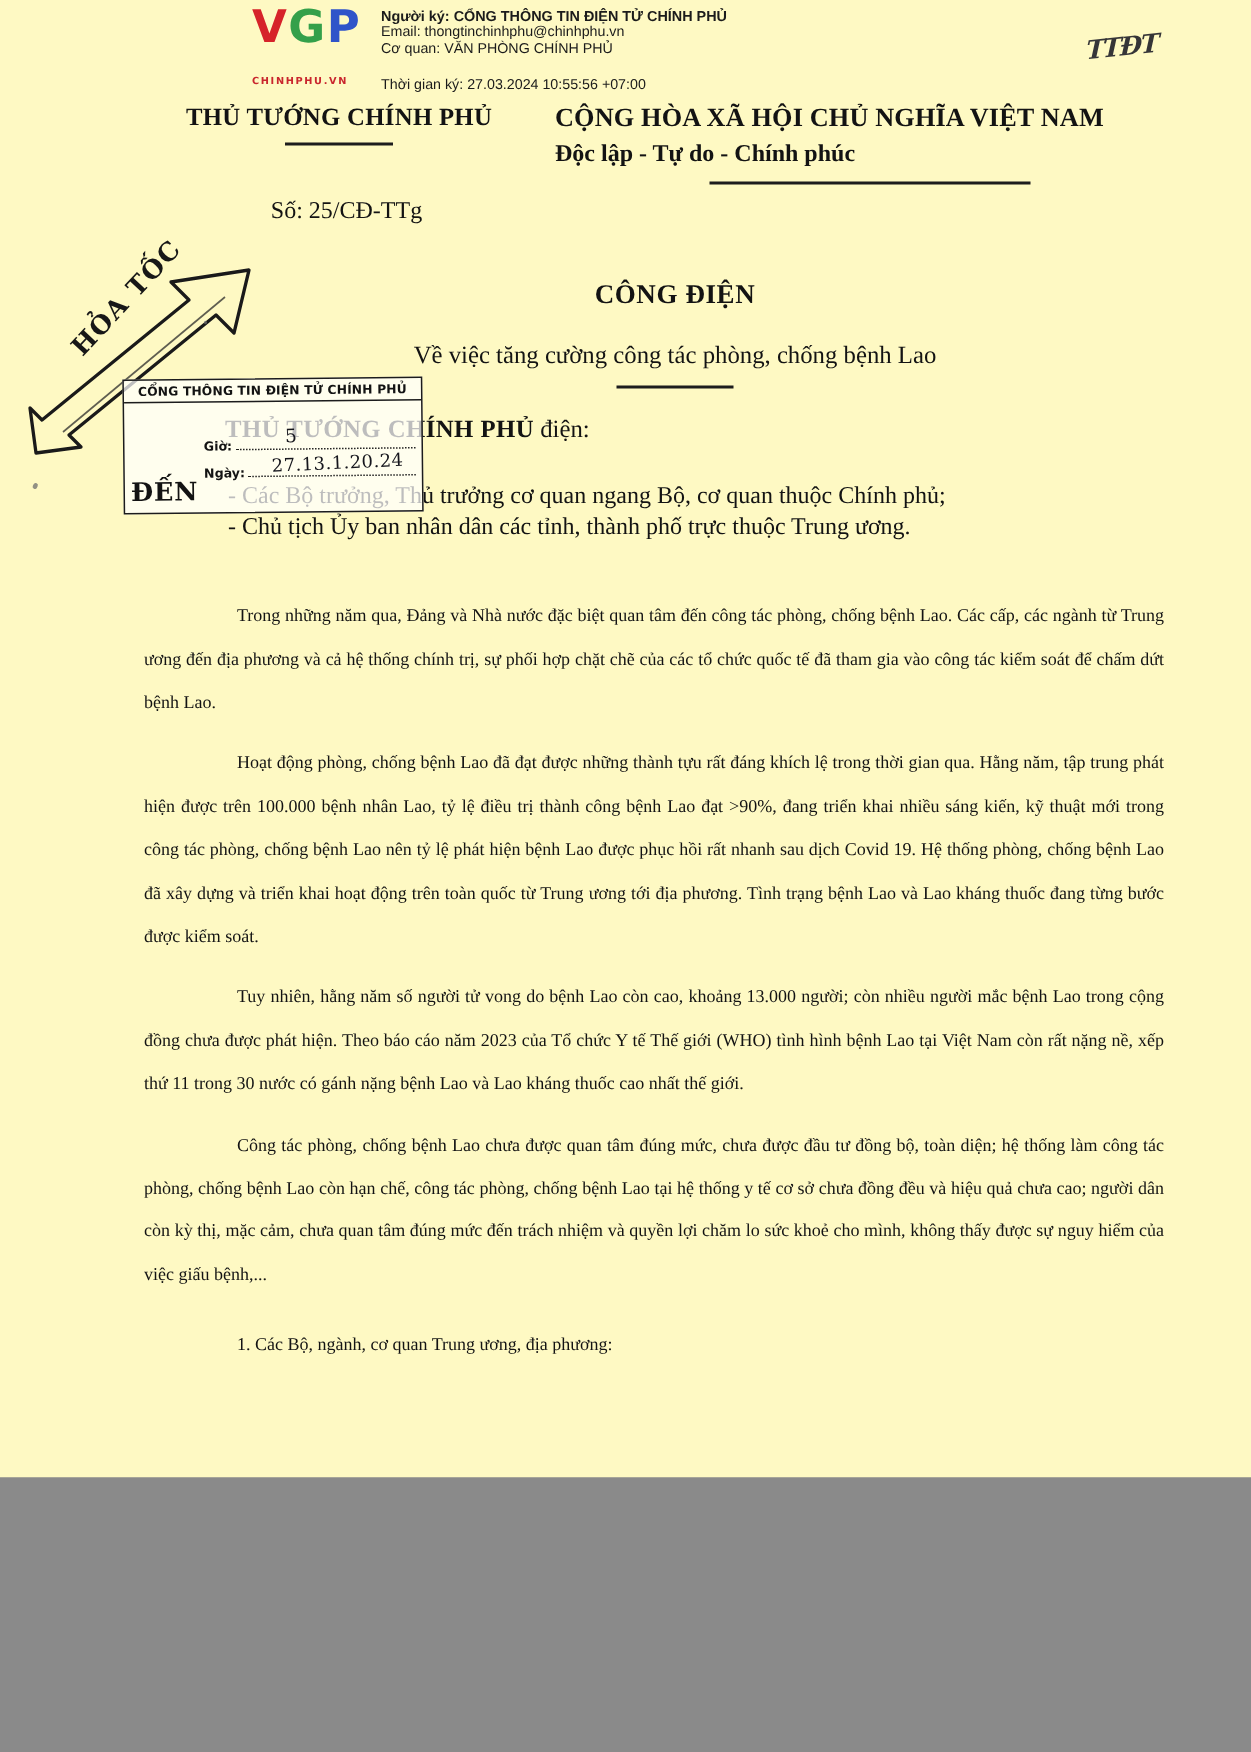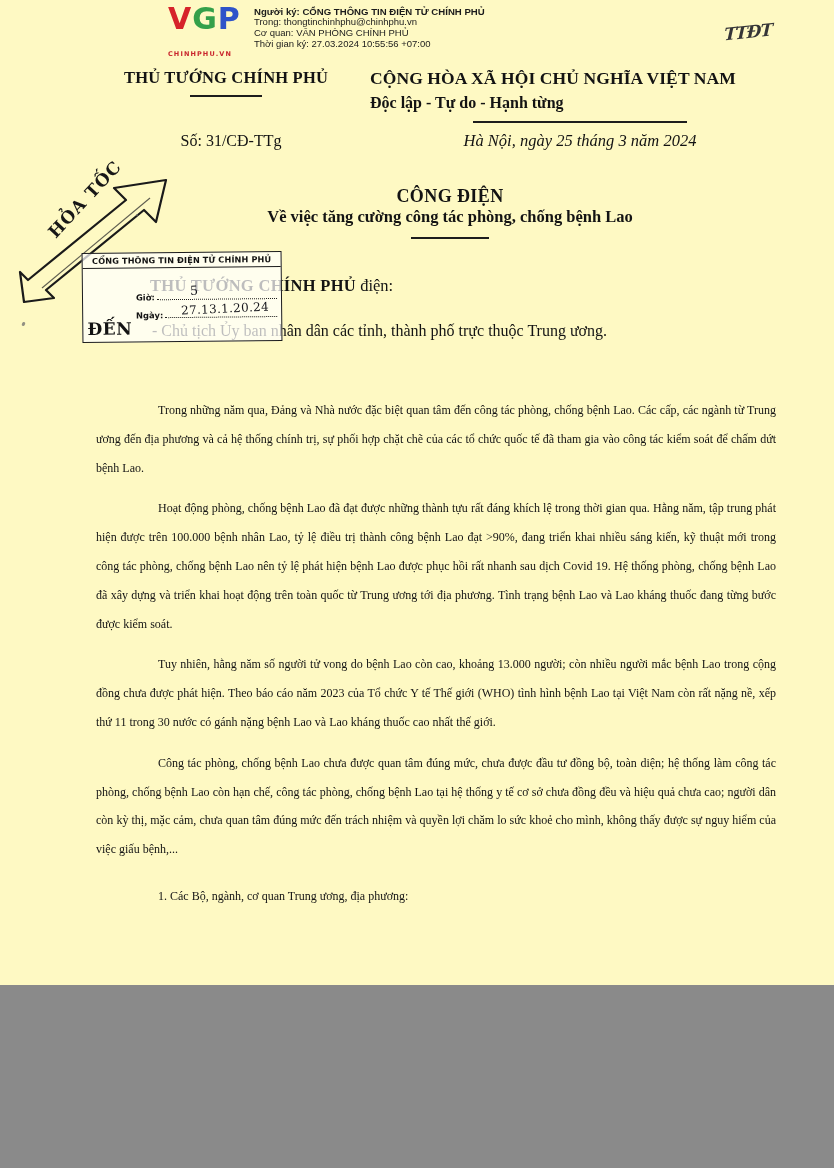--- a/index.html
+++ b/index.html
@@ -55,21 +55,21 @@
   .siglines{
     margin-left:-2px;
     padding-top:3px;
     font-family:Liberation Sans, sans-serif;
     font-size:9.5px;
     line-height:10.4px;
     color:#1b1b1b;
     white-space:nowrap;
   }
   .siglines .l1{font-weight:bold;font-size:9.6px;}
-  .siglines .l4{margin-top:1px;}
+  .siglines .l4{margin-top:14px;}
 
   
   .hand-ttdt{
     position:absolute;
     left:724px; top:22px;
     font-family:"DejaVu Serif", serif;
     font-style:italic;
     font-weight:bold;
     font-size:17px;
     letter-spacing:-1px;
@@ -141,23 +141,23 @@
     left:150px; top:186px;
     width:600px;
     text-align:center;
   }
   .title-main{
     font-weight:bold;
     font-size:18px;
     letter-spacing:.4px;
   }
   .title-sub{
-    font-weight:bold;
+    font-weight:normal;
     font-size:16.5px;
-    margin-top:0;
+    margin-top:20px;
   }
   .rule.title-rule{width:78px;height:1.6px;margin-top:10px;}
 
   .dien-line{
     position:absolute;
     left:150px; top:276px;
     width:600px;
     font-size:16.5px;
     white-space:nowrap;
   }
@@ -291,53 +291,53 @@
 
 <div id="page">
 
   <div class="sigblock">
     <div class="vgp-logo">
       <div class="vgp-letters"><span class="v">V</span><span class="g">G</span><span class="p">P</span></div>
       <div class="vgp-domain">CHINHPHU.VN</div>
     </div>
     <div class="siglines">
       <div class="l1">Người ký: CỔNG THÔNG TIN ĐIỆN TỬ CHÍNH PHỦ</div>
-      <div class="l2">Trong: thongtinchinhphu@chinhphu.vn</div>
+      <div class="l2">Email: thongtinchinhphu@chinhphu.vn</div>
       <div class="l3">Cơ quan: VĂN PHÒNG CHÍNH PHỦ</div>
       <div class="l4">Thời gian ký: 27.03.2024 10:55:56 +07:00</div>
     </div>
   </div>
 
   <div class="hand-ttdt">TTĐT</div>
 
   <div class="head-left">
     <div class="org">THỦ TƯỚNG CHÍNH PHỦ</div>
     <div class="rule short"></div>
   </div>
 
   <div class="head-right">
     <div class="nation">CỘNG HÒA XÃ HỘI CHỦ NGHĨA VIỆT NAM</div>
-    <div class="motto">Độc lập - Tự do - Hạnh từng</div>
+    <div class="motto">Độc lập - Tự do - Chính phúc</div>
     <div class="rule long"></div>
   </div>
 
-  <div class="docnum">Số:   31/CĐ-TTg</div>
-  <div class="place-date">Hà Nội, ngày  25   tháng  3  năm 2024</div>
+  <div class="docnum">Số:   25/CĐ-TTg</div>
 
   <div class="title-wrap">
     <div class="title-main">CÔNG ĐIỆN</div>
     <div class="title-sub">Về việc tăng cường công tác phòng, chống bệnh Lao</div>
     <div class="rule title-rule"></div>
   </div>
 
   <div class="dien-line">
     <b>THỦ TƯỚNG CHÍNH PHỦ</b><span> điện:</span>
   </div>
 
   <div class="recipients">
+    <div>- Các Bộ trưởng, Thủ trưởng cơ quan ngang Bộ, cơ quan thuộc Chính phủ;</div>
     <div>- Chủ tịch Ủy ban nhân dân các tỉnh, thành phố trực thuộc Trung ương.</div>
   </div>
 
   <div class="hoatoc">
     <svg width="165" height="130" viewBox="0 0 165 130" fill="none" xmlns="http://www.w3.org/2000/svg">
       <path d="M148 4 L96 12 L108 24 L10 104 L2 96 L6 126 L36 122 L28 114 L126 34 L138 46 Z" stroke="#1a1a1a" stroke-width="2.2" stroke-linejoin="round" fill="none"></path>
       <path d="M132 22 L24 112" stroke="#2a2a2a" stroke-width="1.1" opacity=".75"></path>
     </svg>
     <div class="hoatoc-text">HỎA TỐC</div>
   </div>

